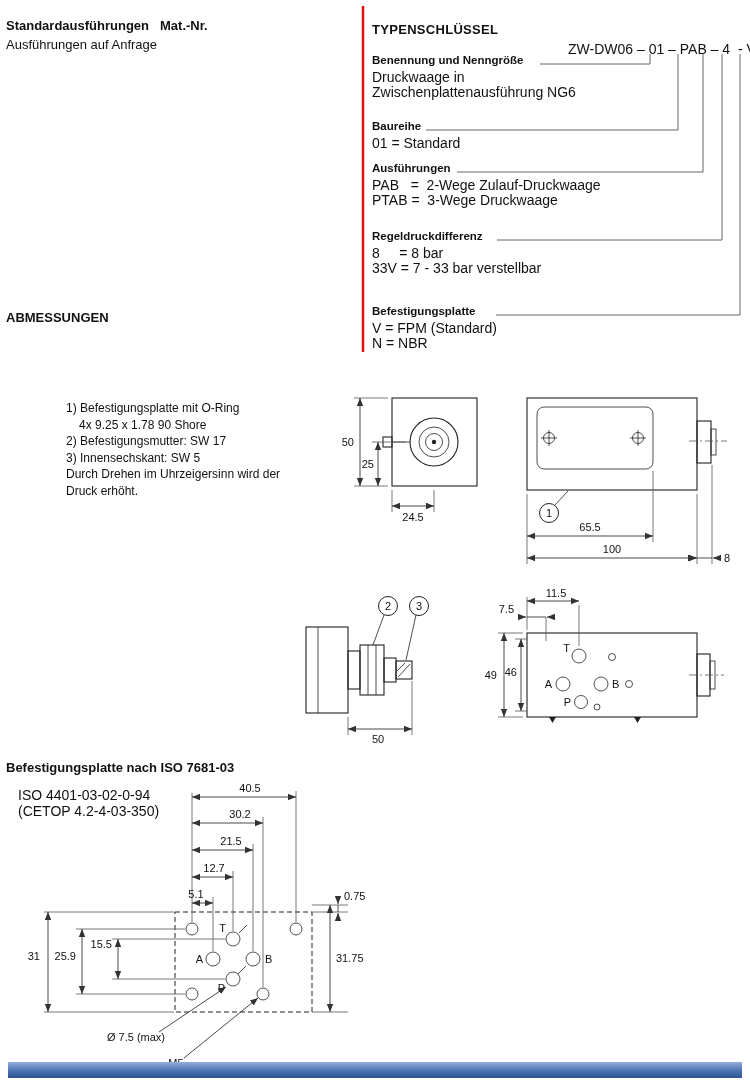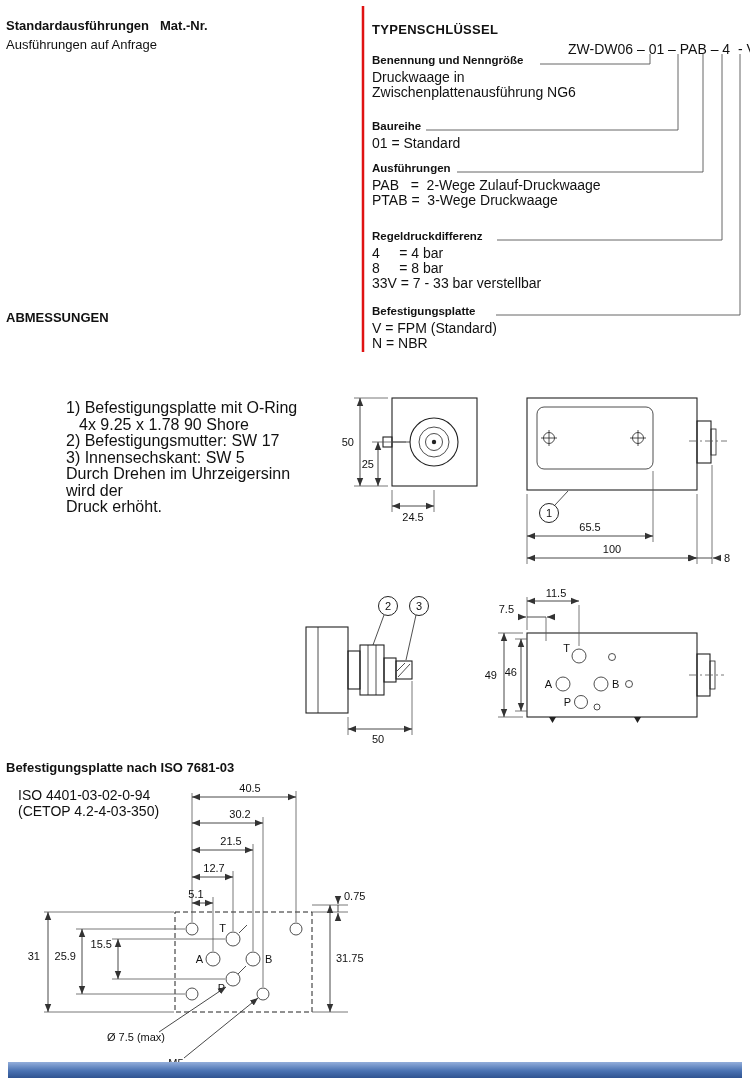--- a/index.html
+++ b/index.html
@@ -8,21 +8,21 @@
   .abs{position:absolute}
   .b{font-weight:bold}
   .t13{font-size:13px}
   .t12{font-size:13px}
   .t11{font-size:14px}
   .pre{white-space:pre}
   .matnr{margin-left:11px}
   .sec{position:absolute;left:372px;width:300px}
   .sh{font-size:11.5px;font-weight:bold;margin-bottom:4px}
   .sl{font-size:14px;line-height:15px;white-space:pre}
-  .notes{position:absolute;left:66px;top:400px;width:250px;font-size:16px;line-height:16.5px}
+  .notes{position:absolute;left:66px;top:400px;width:250px;font-size:12px;line-height:16.5px}
   .notes .ind{padding-left:13px}
   .linework{position:absolute;left:0;top:0}
   .footer-bar{position:absolute;left:8px;top:1062px;width:734px;height:16px;
       background:linear-gradient(180deg,#93aedb 0%,#4a72b2 55%,#2f5391 100%)}
   
   svg .draw{fill:none;stroke:#222;stroke-width:1.1}
   svg .thin{fill:none;stroke:#222;stroke-width:0.8}
   svg .ext{stroke:#555;stroke-width:0.8;fill:none}
   svg .dim{stroke:#333;stroke-width:0.9;fill:none;marker-start:url(#as);marker-end:url(#ae)}
   svg .me{stroke:#333;stroke-width:0.9;fill:none;marker-end:url(#ae)}
@@ -257,21 +257,20 @@
     <div class="sh">Baureihe</div>
     <div class="sl">01 = Standard</div>
   </div>
   <div class="sec" style="top:162px">
     <div class="sh">Ausführungen</div>
     <div class="sl">PAB   =  2-Wege Zulauf-Druckwaage</div>
     <div class="sl">PTAB =  3-Wege Druckwaage</div>
   </div>
   <div class="sec" style="top:230px">
     <div class="sh">Regeldruckdifferenz</div>
-    <div class="sl">4     = 4 bar</div>
     <div class="sl">8     = 8 bar</div>
     <div class="sl">33V = 7 - 33 bar verstellbar</div>
   </div>
   <div class="sec" style="top:305px">
     <div class="sh">Befestigungsplatte</div>
     <div class="sl">V = FPM (Standard)</div>
     <div class="sl">N = NBR</div>
   </div>
 
   <div class="abs b t13" style="left:6px;top:310px">ABMESSUNGEN</div>

